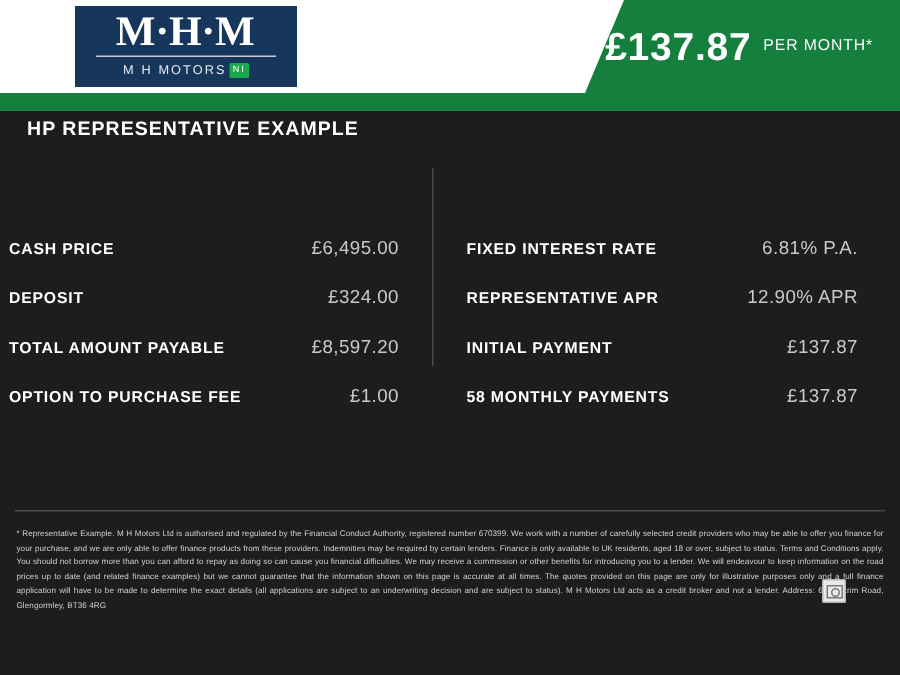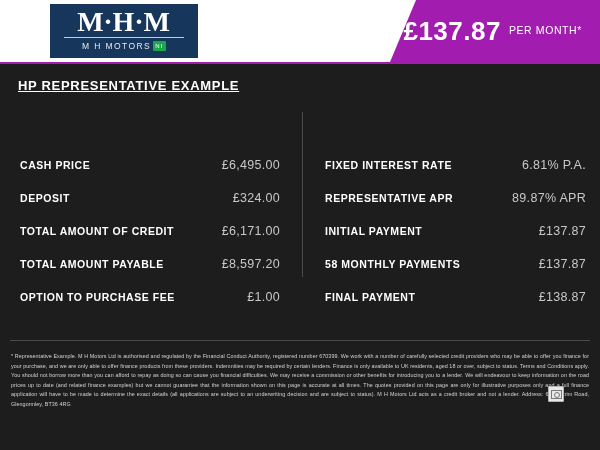--- a/index.html
+++ b/index.html
@@ -16,22 +16,22 @@
   .page {
     position: relative;
     width: 600px;
     height: 450px;
     background: #1d1d1d;
   }
 
   
   .header {
     position: relative;
-    height: 64px;
-    background: #a21caf;
+    height: 74px;
+    background: #15803d;
     overflow: hidden;
   }
   .header-left {
     position: absolute;
     left: 0;
     top: 0;
     width: 390px;
     height: 62px;
     background: #ffffff;
   }
@@ -113,27 +113,26 @@
 
   
   .title {
     position: absolute;
     left: 18px;
     top: 78px;
     font-size: 13px;
     font-weight: bold;
     letter-spacing: 0.7px;
     color: #ffffff;
-    text-decoration: underline;
   }
 
   
   .cols {
     position: absolute;
-    left: 20px;
+    left: 6px;
     top: 112px;
     width: 566px;
     display: flex;
     align-items: flex-end;
   }
   .col {
     width: 283px;
     box-sizing: border-box;
   }
   .col.left {
@@ -240,53 +239,45 @@
     <div class="col left">
       <div class="row">
         <span class="row-label">CASH PRICE</span>
         <span class="row-value">£6,495.00</span>
       </div>
       <div class="row">
         <span class="row-label">DEPOSIT</span>
         <span class="row-value">£324.00</span>
       </div>
       <div class="row">
-        <span class="row-label">TOTAL AMOUNT OF CREDIT</span>
-        <span class="row-value">£6,171.00</span>
-      </div>
-      <div class="row">
         <span class="row-label">TOTAL AMOUNT PAYABLE</span>
         <span class="row-value">£8,597.20</span>
       </div>
       <div class="row">
         <span class="row-label">OPTION TO PURCHASE FEE</span>
         <span class="row-value">£1.00</span>
       </div>
     </div>
 
     <div class="col right">
       <div class="row">
         <span class="row-label">FIXED INTEREST RATE</span>
         <span class="row-value">6.81% P.A.</span>
       </div>
       <div class="row">
         <span class="row-label">REPRESENTATIVE APR</span>
-        <span class="row-value">89.87% APR</span>
+        <span class="row-value">12.90% APR</span>
       </div>
       <div class="row">
         <span class="row-label">INITIAL PAYMENT</span>
         <span class="row-value">£137.87</span>
       </div>
       <div class="row">
         <span class="row-label">58 MONTHLY PAYMENTS</span>
         <span class="row-value">£137.87</span>
-      </div>
-      <div class="row">
-        <span class="row-label">FINAL PAYMENT</span>
-        <span class="row-value">£138.87</span>
       </div>
     </div>
   </div>
 
   <div class="divider"></div>
 
   <div class="disclaimer">* Representative Example. M H Motors Ltd is authorised and regulated by the Financial Conduct Authority, registered number 670399. We work with a number of carefully selected credit providers who may be able to offer you finance for your purchase, and we are only able to offer finance products from these providers. Indemnities may be required by certain lenders. Finance is only available to UK residents, aged 18 or over, subject to status. Terms and Conditions apply. You should not borrow more than you can afford to repay as doing so can cause you financial difficulties. We may receive a commission or other benefits for introducing you to a lender. We will endeavour to keep information on the road prices up to date (and related finance examples) but we cannot guarantee that the information shown on this page is accurate at all times. The quotes provided on this page are only for illustrative purposes only and a full finance application will have to be made to determine the exact details (all applications are subject to an underwriting decision and are subject to status). M H Motors Ltd acts as a credit broker and not a lender. Address: 670 Antrim Road, Glengormley, BT36 4RG</div>
 
   <div class="photo-btn">
     <div class="inner"></div>

